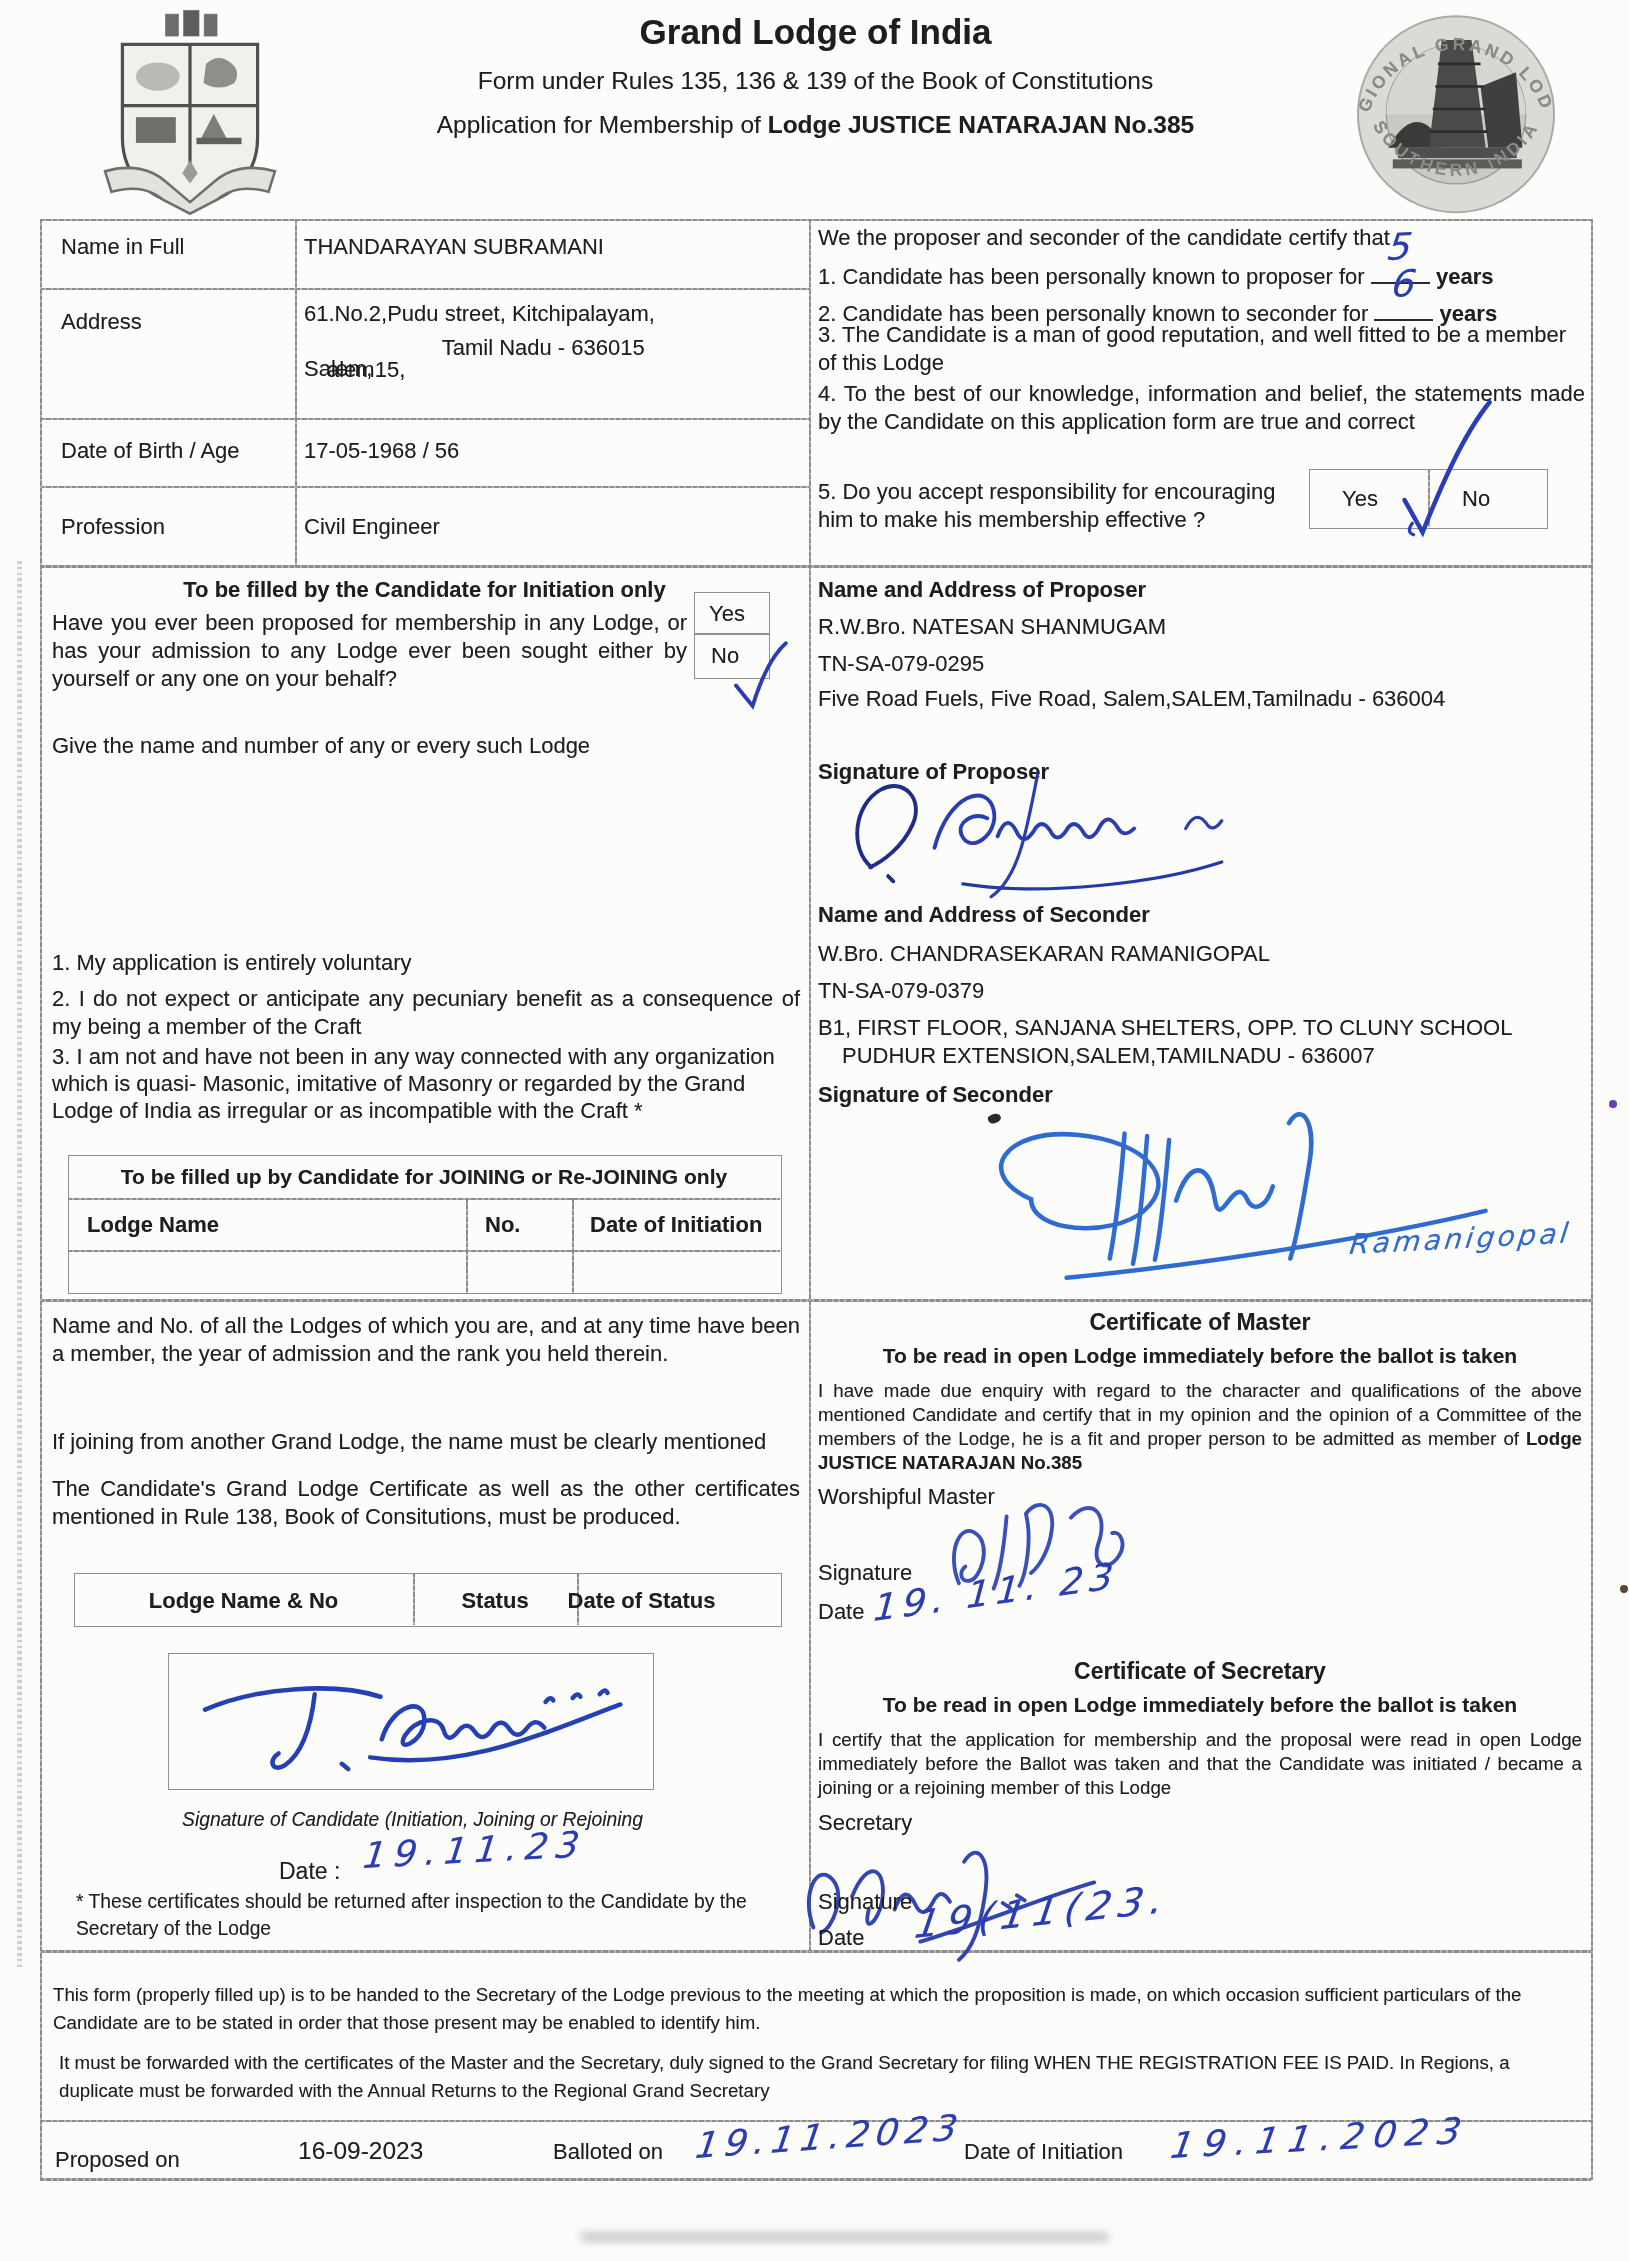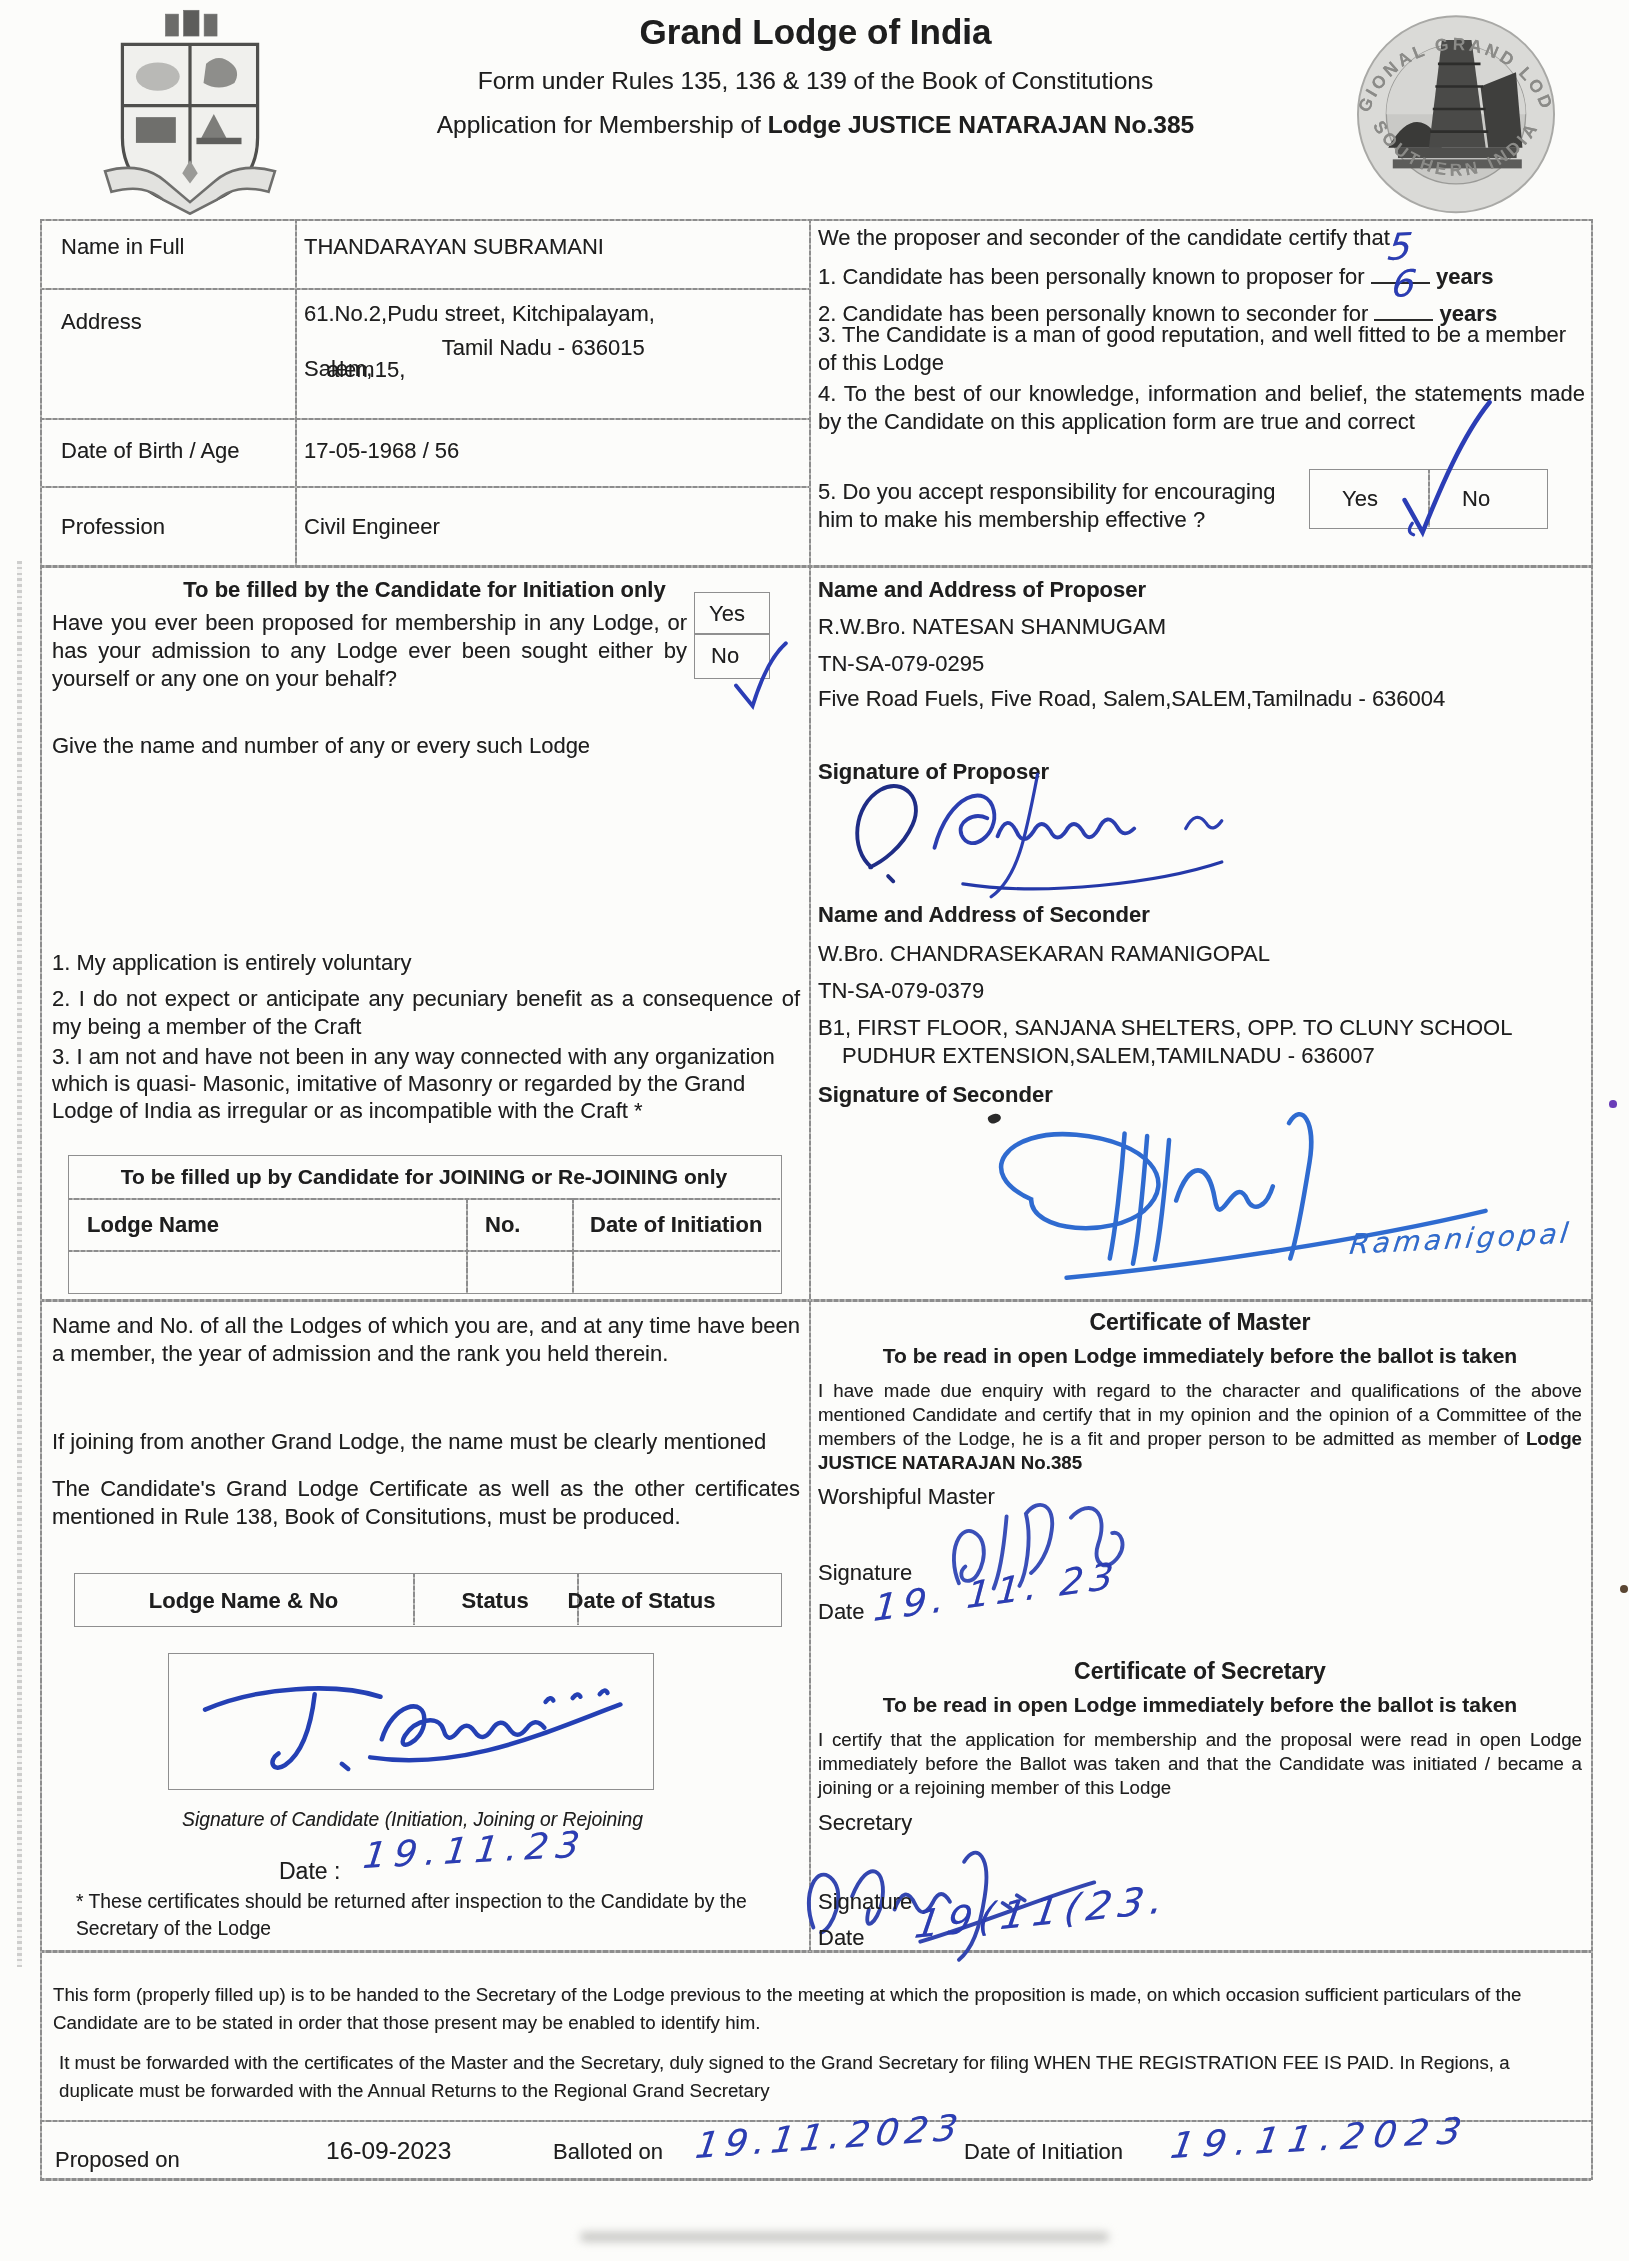--- a/index.html
+++ b/index.html
@@ -295,21 +295,21 @@
     </svg>
   </div>
   <div class="t abs" style="left:818px;top:1888px;">Signature</div>
   <div class="t abs" style="left:818px;top:1924px;">Date</div>
   <div class="hand abs" style="left:912px;top:1902px;font-size:39px;letter-spacing:6.4px;transform:skewX(-14deg) rotate(-6deg);">19(11(23.</div>
 
   <div class="foot abs wrap" style="left:53px;top:1981px;width:1522px;">This form (properly filled up) is to be handed to the Secretary of the Lodge previous to the meeting at which the proposition is made, on which occasion sufficient particulars of the Candidate are to be stated in order that those present may be enabled to identify him.</div>
   <div class="foot abs wrap" style="left:59px;top:2049px;width:1518px;">It must be forwarded with the certificates of the Master and the Secretary, duly signed to the Grand Secretary for filing WHEN THE REGISTRATION FEE IS PAID. In Regions, a duplicate must be forwarded with the Annual Returns to the Regional Grand Secretary</div>
 
   <div class="t abs" style="left:55px;top:2138px;margin-top:8px;">Proposed on</div>
-  <div class="t abs" style="left:298px;top:2137px;font-size:24.5px;margin-left:28px;">16-09-2023</div>
+  <div class="t abs" style="left:298px;top:2137px;font-size:24.5px;">16-09-2023</div>
   <div class="t abs" style="left:553px;top:2138px;">Balloted on</div>
   <div class="hand abs" style="left:693px;top:2125px;font-size:36px;letter-spacing:5.8px;transform:skewX(-12deg) rotate(-4deg);">19.11.2023</div>
   <div class="t abs" style="left:964px;top:2138px;">Date of Initiation</div>
   <div class="hand abs" style="left:1168px;top:2125px;font-size:36px;letter-spacing:9px;transform:skewX(-12deg) rotate(-3deg);">19.11.2023</div>
 
   <div class="edge-noise" style="left:17px;top:561px;width:5.2px;height:1406px;"></div>
   <div class="speck" style="left:1609px;top:1100px;width:7.7px;height:7.7px;background:#6a3db8;"></div>
   <div class="speck" style="left:988px;top:1114px;width:13px;height:9px;background:#2a2a2a;border-radius:40% 60% 50% 50%;transform:rotate(-20deg);"></div>
   <div class="speck" style="left:1620px;top:1585px;width:8.4px;height:8.4px;background:#5a4632;"></div>
   <div class="abs" style="left:580px;top:2232px;width:529px;height:10.3px;background:#c9c9c6;filter:blur(4.5px);border-radius:5.2px;"></div>

